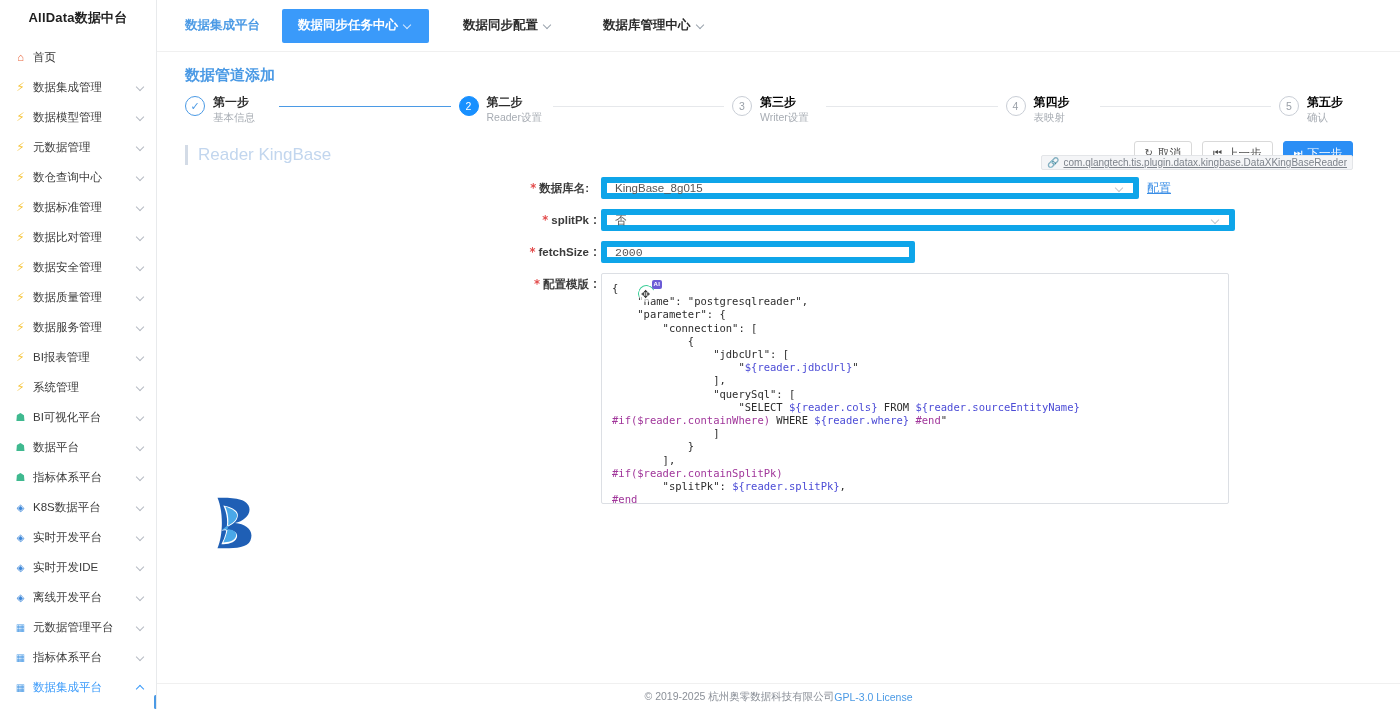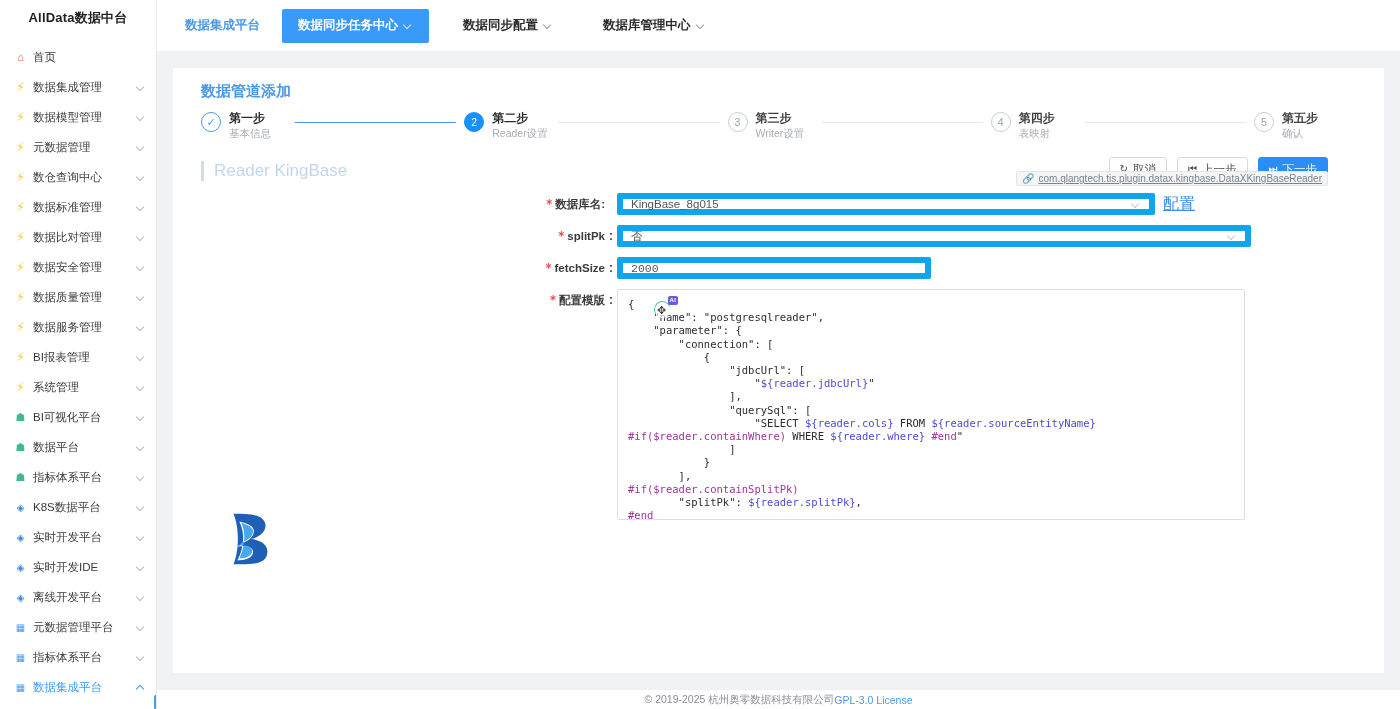--- a/index.html
+++ b/index.html
@@ -113,22 +113,22 @@
     content:""; position:absolute; left:0; top:1px;
     width:5px;height:5px;
     border-right:1.2px solid #9aa3ad; border-bottom:1.2px solid #9aa3ad;
     transform: rotate(45deg);
   }
   .topnav-item.active .nav-caret::before { border-color:#d6e9ff; }
 
   .content-wrap {
     flex: 1;
     background: #fff;
-    margin: 16px;
-    padding: 0 16px 0 0;
+    margin: 0;
+    padding: 0 7px 0 0;
     position: relative;
     overflow: hidden;
   }
 
   .page-title {
     font-size: 15px; font-weight: bold; color: #4b9ae5;
     padding: 14px 0 0 28px;
   }
 
   
@@ -144,21 +144,21 @@
     color: #9aa0a8;
     font-size: 10.5px;
     display: flex; align-items: center; justify-content: center;
     flex: 0 0 20px;
     background: #fff;
     margin-top: 1px;
   }
   .step.done .step-icon { border-color: #4b9ae5; color: #4b9ae5; }
   .step.current .step-icon { background: #1890ff; border-color: #1890ff; color: #fff; }
   .step-body { margin-left: 8px; min-width: 58px; }
-  .step-title { font-size: 12px; font-weight: bold; color: #404040; line-height: 14px;}
+  .step-title { font-size: 12px; font-weight: bold; color: #000000; line-height: 14px;}
   .step.done .step-title, .step.current .step-title { color: #2b2b2b; }
   .step-desc { font-size: 10.5px; color: #a7acb3; line-height: 16px; }
   .step-line {
     flex: 1; height: 1px; background: #e6e8eb;
     margin: 11px 8px 0 8px; min-width: 10px;
   }
   .step.done .step-line { background: #4b9ae5; }
   .check { font-size: 11px; line-height: 1; }
 
   
@@ -225,21 +225,21 @@
   .inp .sel-caret::before {
     content:""; position:absolute; left:1px; top:2px;
     width:5px;height:5px;
     border-right:1.1px solid #c2c6cc; border-bottom:1.1px solid #c2c6cc;
     transform: rotate(45deg);
   }
   .w-db     { width: 538px; }
   .w-split  { width: 634px; }
   .w-fetch  { width: 314px; font-family: Liberation Mono, monospace; }
   .cfg-link {
-    font-size: 16px; color: #3a8ee6; text-decoration: underline; cursor: pointer;
+    font-size: 12px; color: #3a8ee6; text-decoration: underline; cursor: pointer;
     display:flex; align-items:flex-start; gap:3px;
   }
   .cfg-link .sel-caret::before { border-color:#8fbdea; }
 
   .code-box {
     width: 628px;
     height: 231px;
     border: 1px solid #dcdfe4; border-radius: 2px;
     background: #fff;
     padding: 8px 10px;
@@ -287,21 +287,21 @@
   
   .watermark {
     position: absolute;
     left: 45px; top: 440px;
     width: 62px; height: 62px;
   }
   .watermark svg { width: 62px; height: 62px; display:block; }
 
   
   .footer {
-    height: 20px;
+    height: 26px;
     background: #fff;
     border-top: 1px solid #f0f0f0;
     display: flex; align-items: center; justify-content: center;
     font-size: 10.5px; color: #8b9098;
   }
   .footer .lic { color: #4b9ae5; }
 </style>
 </head>
 <body>
 

